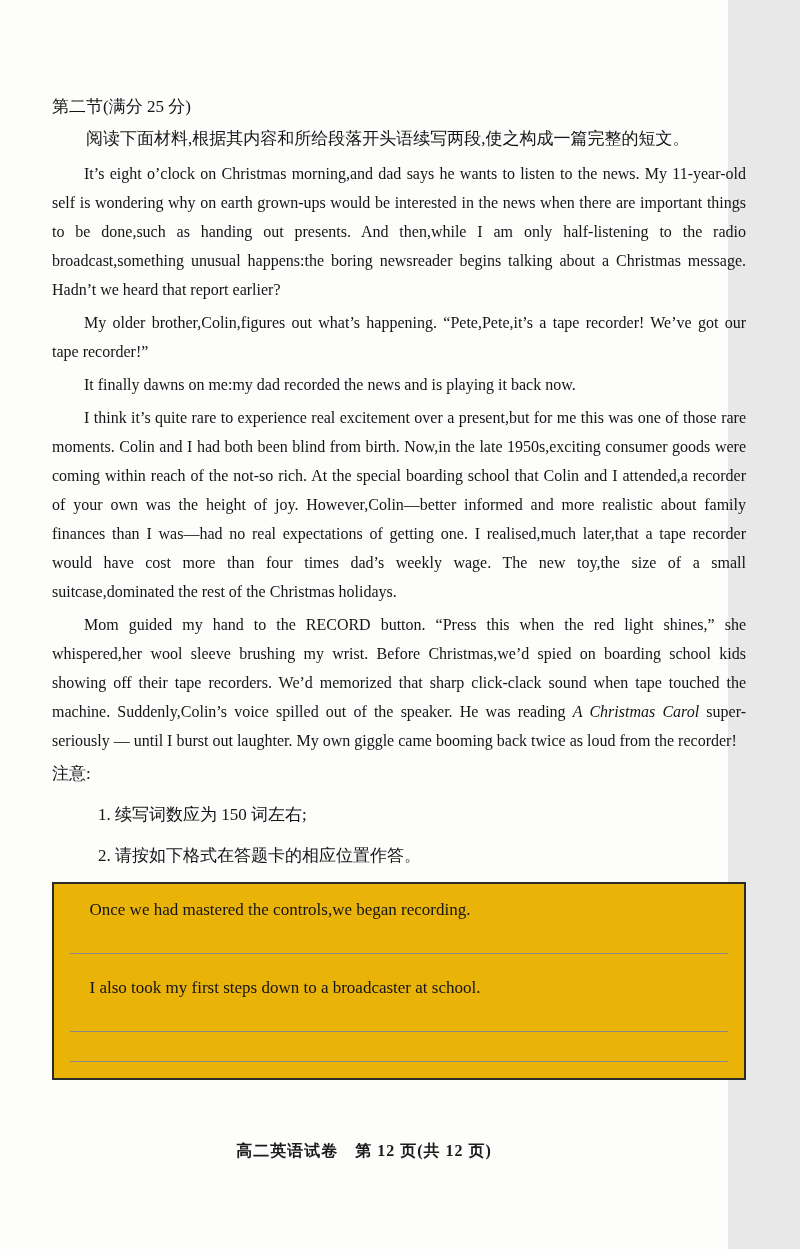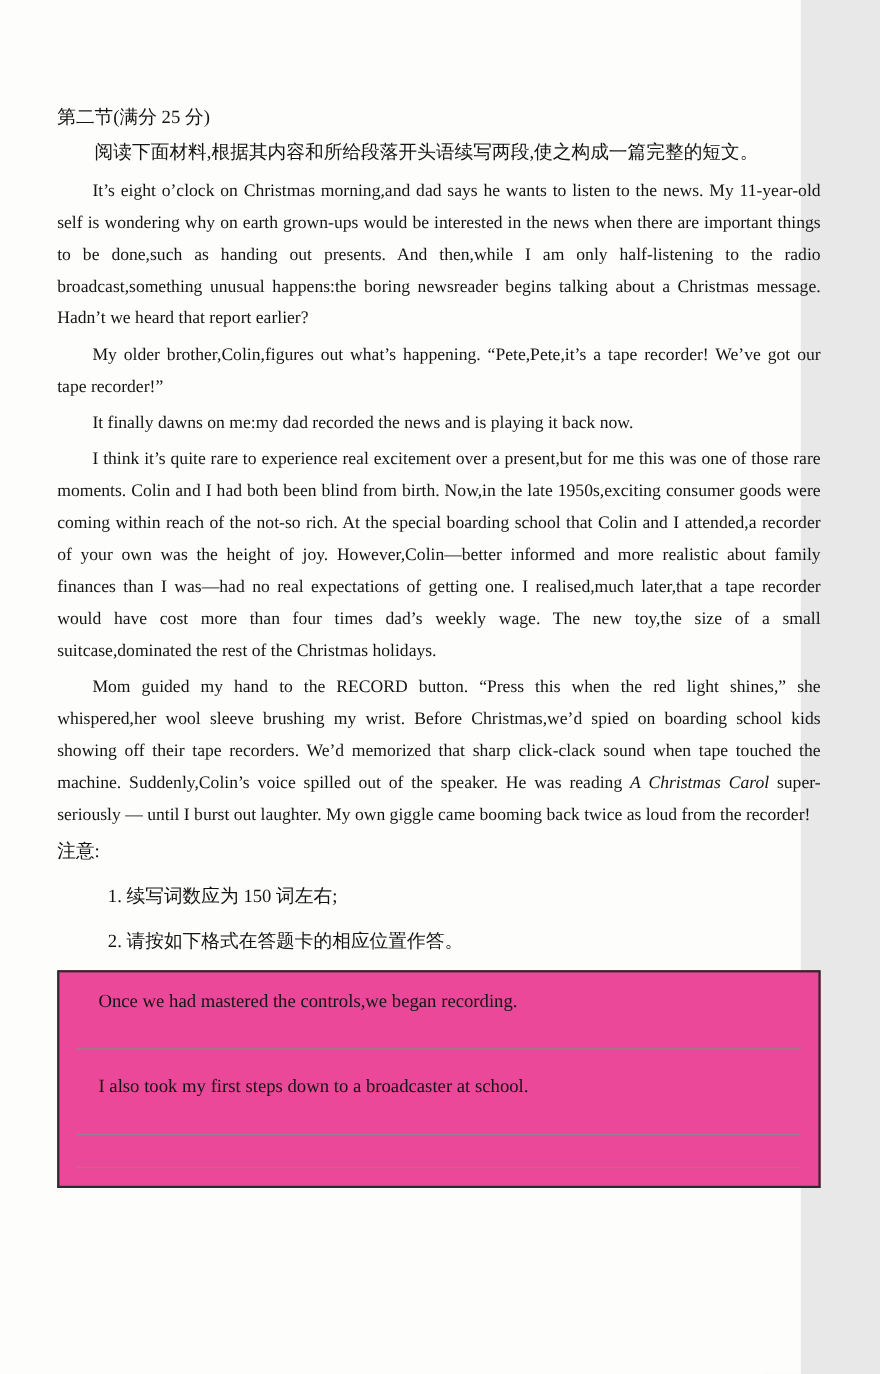--- a/index.html
+++ b/index.html
@@ -57,21 +57,21 @@
   p.note {
     margin: 12px;
     font-size: 17px;
     line-height: 29px;
     text-indent: 2em;
   }
   .answer-box {
     margin-top: 10px;
     border: 2px solid #2b2b2b;
     padding: 8px 10px 16px 10px;
-    background: #ec4899;
+    background: #eab308;
   }
   .answer-box .prompt {
     margin: 4px 0 0 0;
     font-size: 17px;
     line-height: 28px;
     text-indent: 1.5em;
     text-align: left;
   }
   .answer-box .prompt.second { margin-top: 20px; }
   .rule {
@@ -120,13 +120,14 @@
     <div class="answer-box">
       <p class="prompt">Once we had mastered the controls,we began recording.</p>
       <div class="rule"></div>
       <p class="prompt second">I also took my first steps down to a broadcaster at school.</p>
       <div class="rule"></div>
       <div class="rule"></div>
     </div>
 
   </div>
 
+  <div class="footer">高二英语试卷　第 12 页(共 12 页)</div>
 </div>
 
 </body></html>

